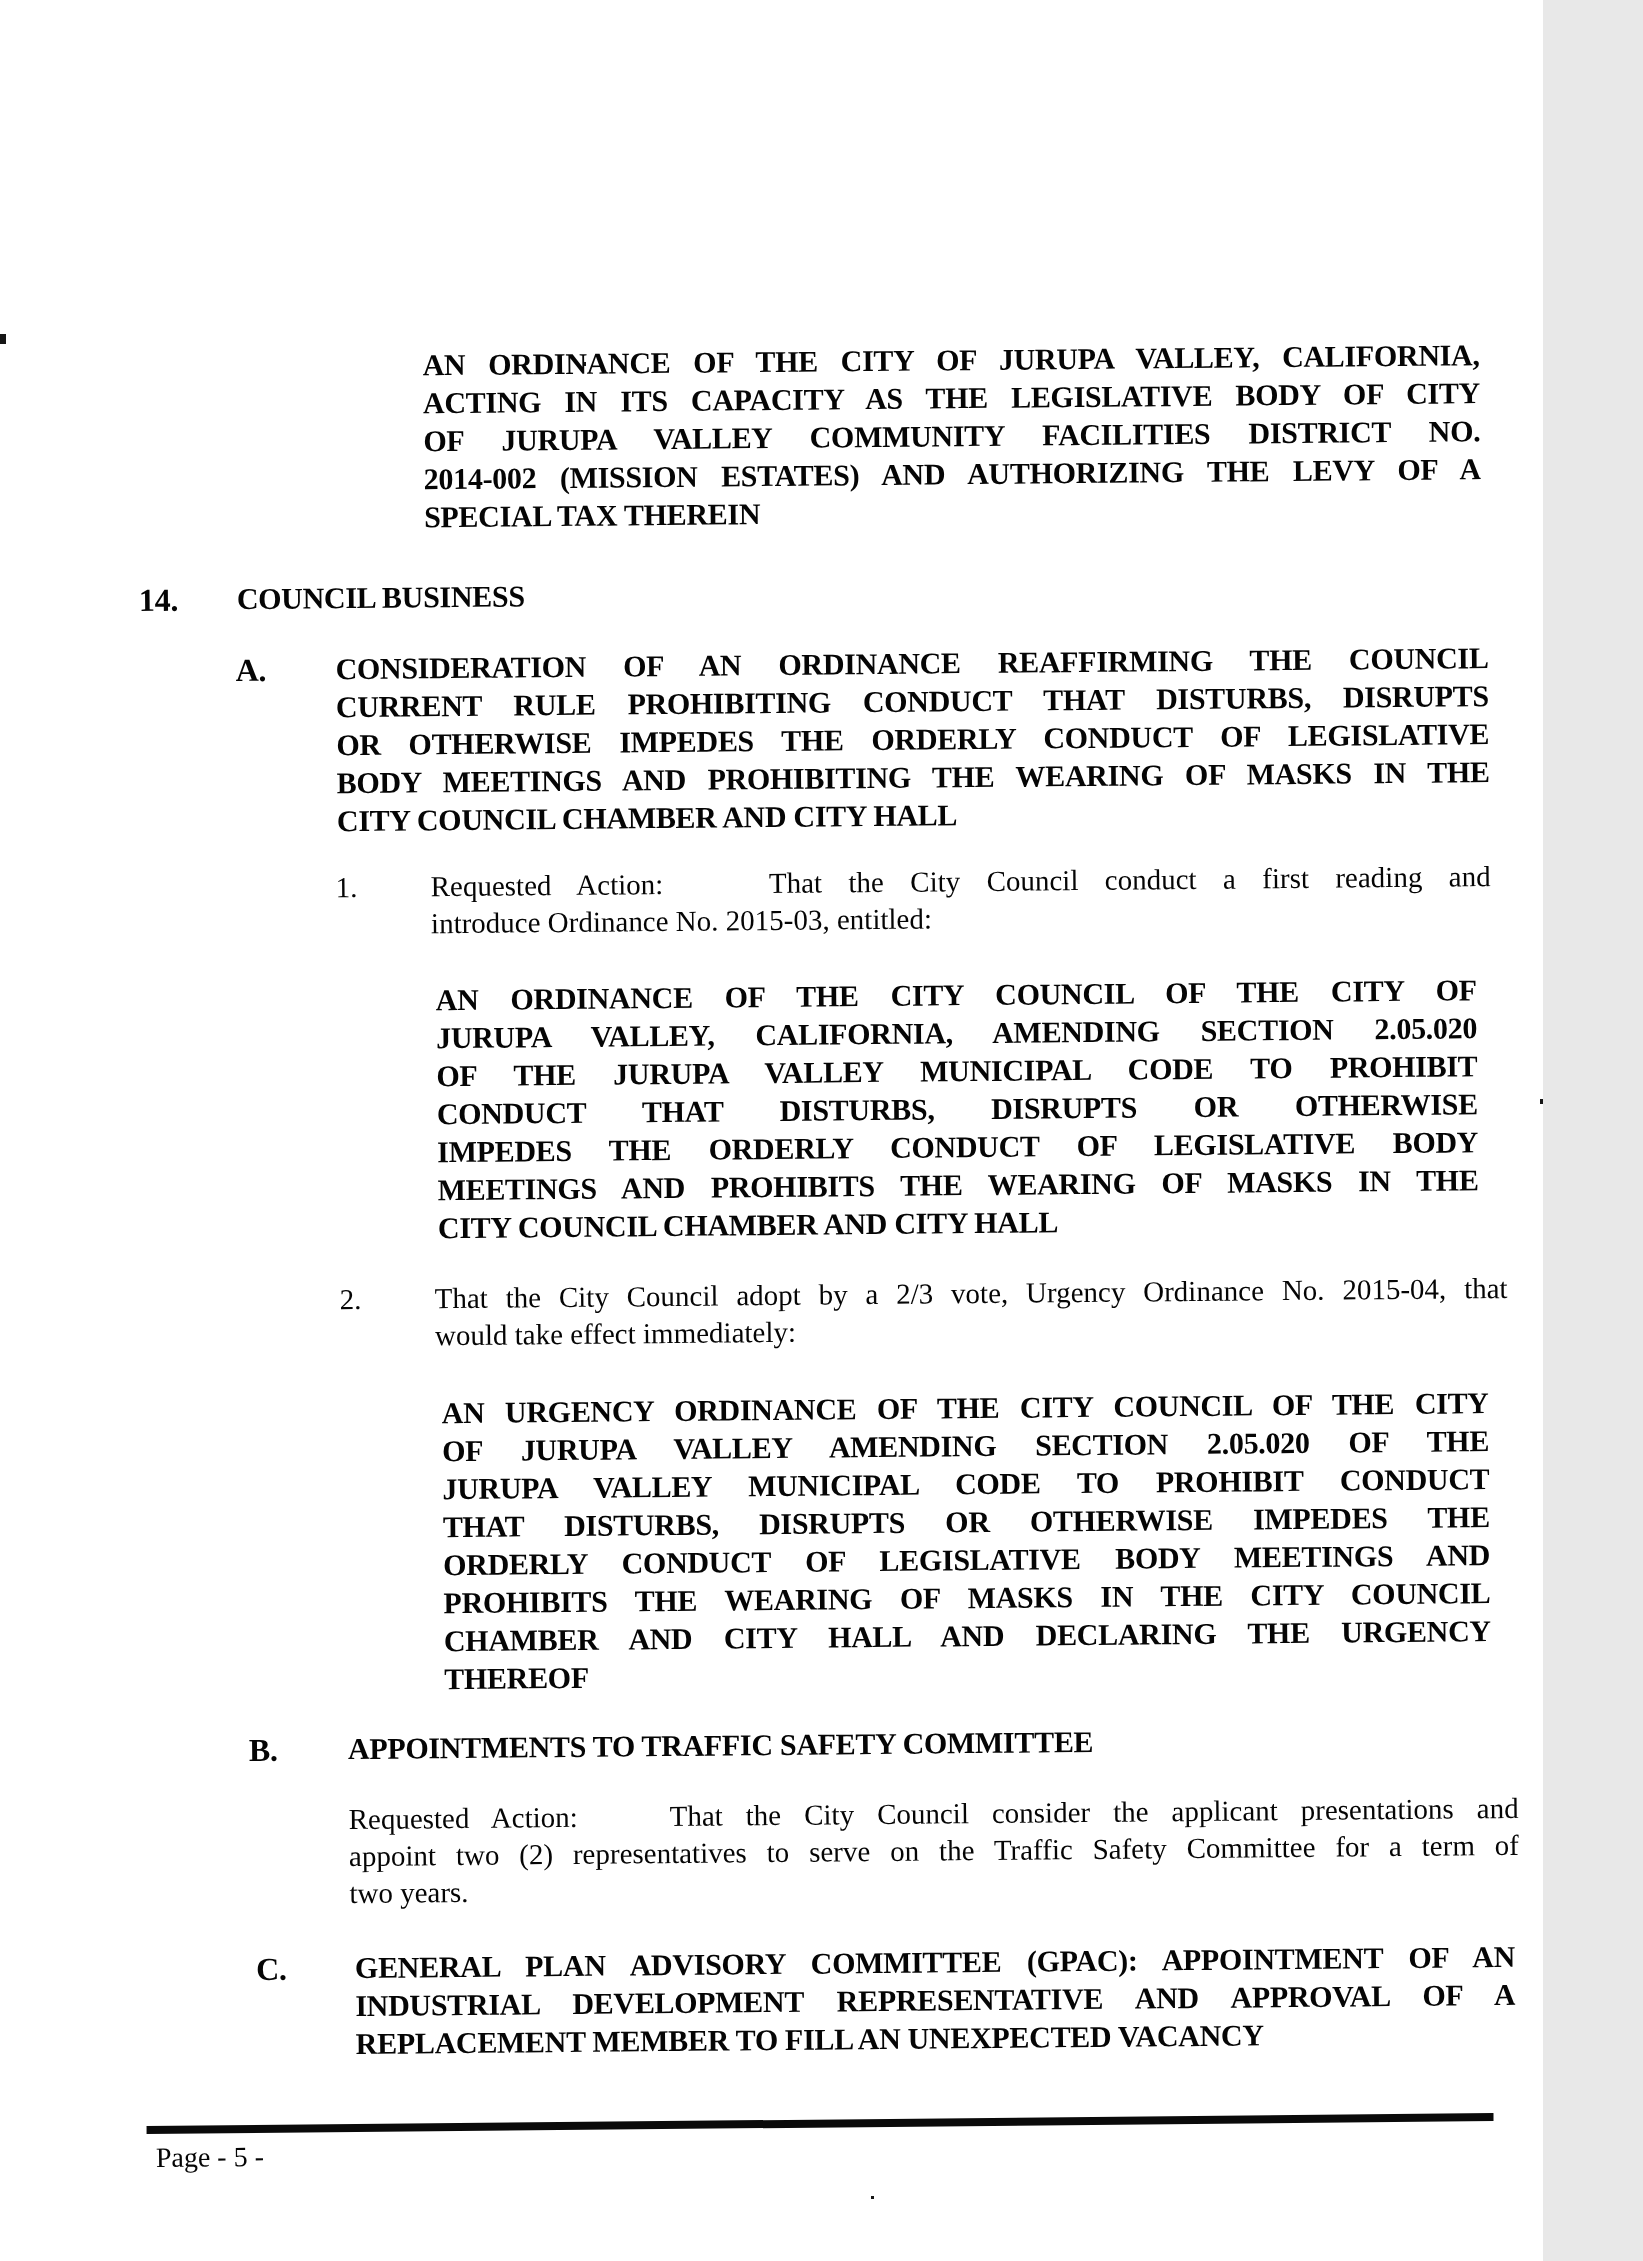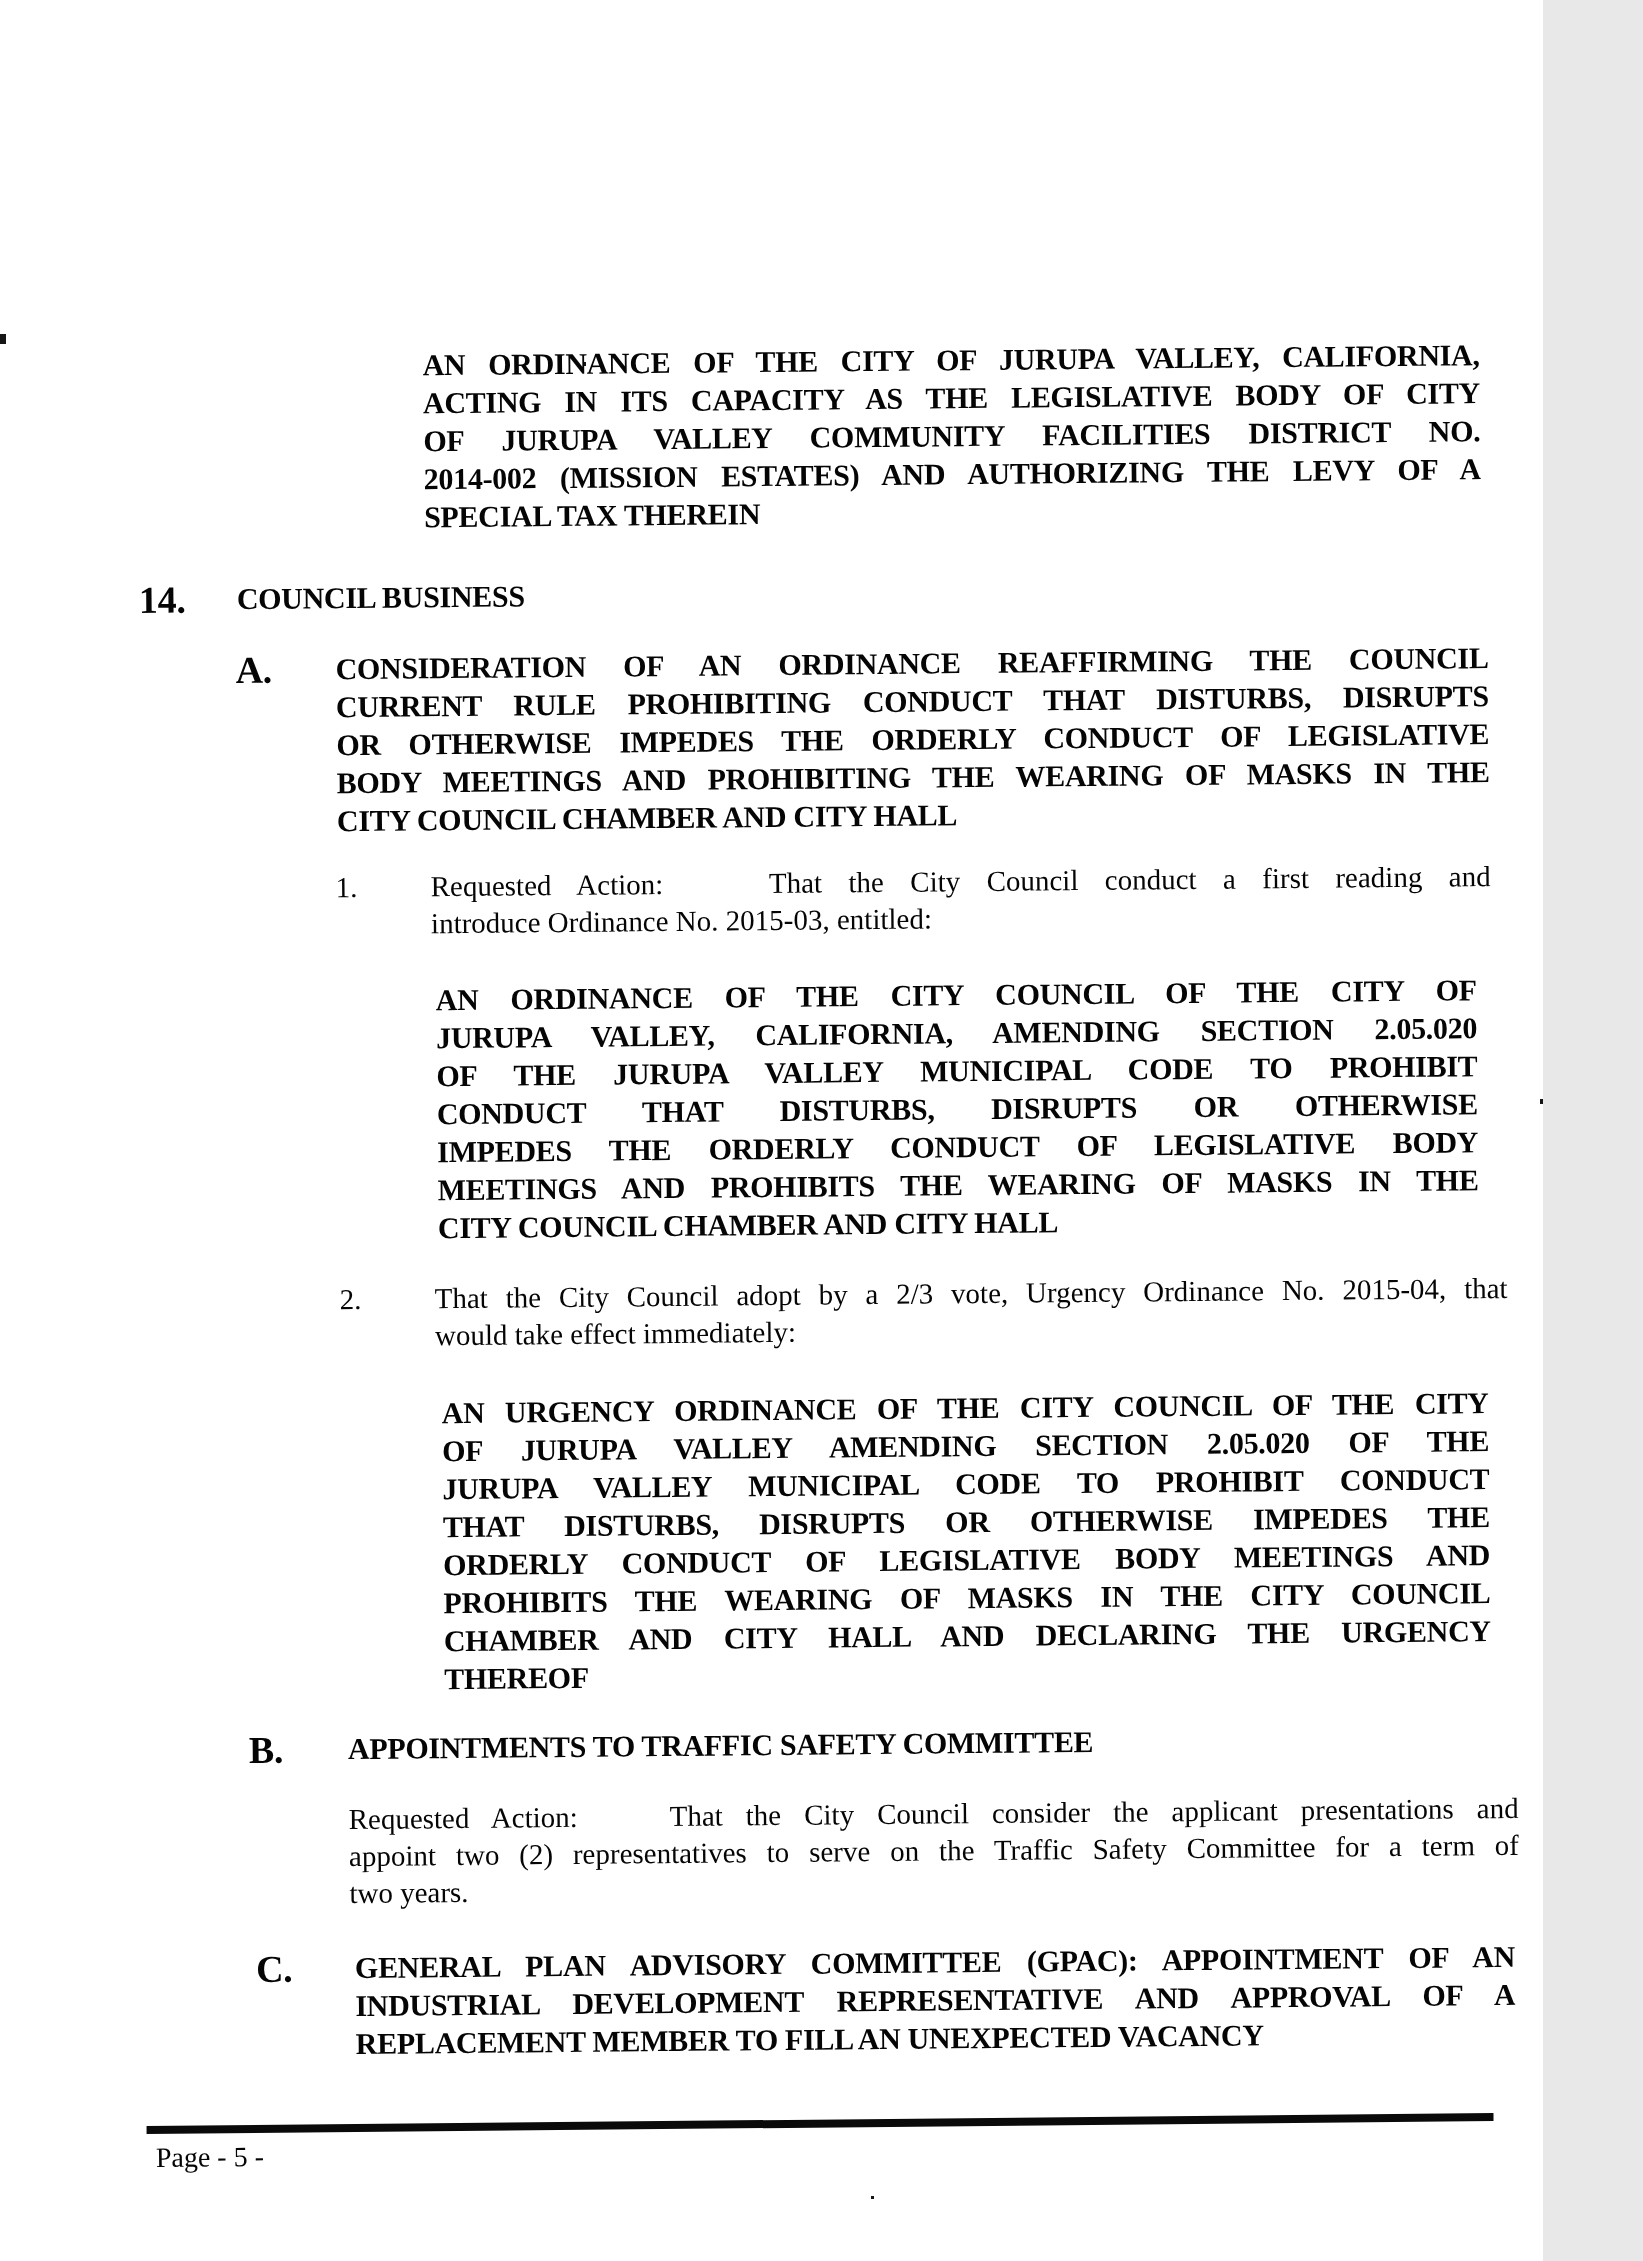--- a/index.html
+++ b/index.html
@@ -39,21 +39,21 @@
     line-height: 37px;
     text-align: justify;
     text-align-last: justify;
     overflow: hidden;
     height: 37px;
   }
   .jline.last { text-align-last: left; }
 
   .marker {
     font-weight: 700;
-    font-size: 38px;
+    font-size: 32px;
     line-height: 38px;
     letter-spacing: -0.3px;
     white-space: nowrap;
   }
   .marker-regular {
     font-weight: 400;
     font-size: 29px;
     line-height: 37px;
     white-space: nowrap;
   }

